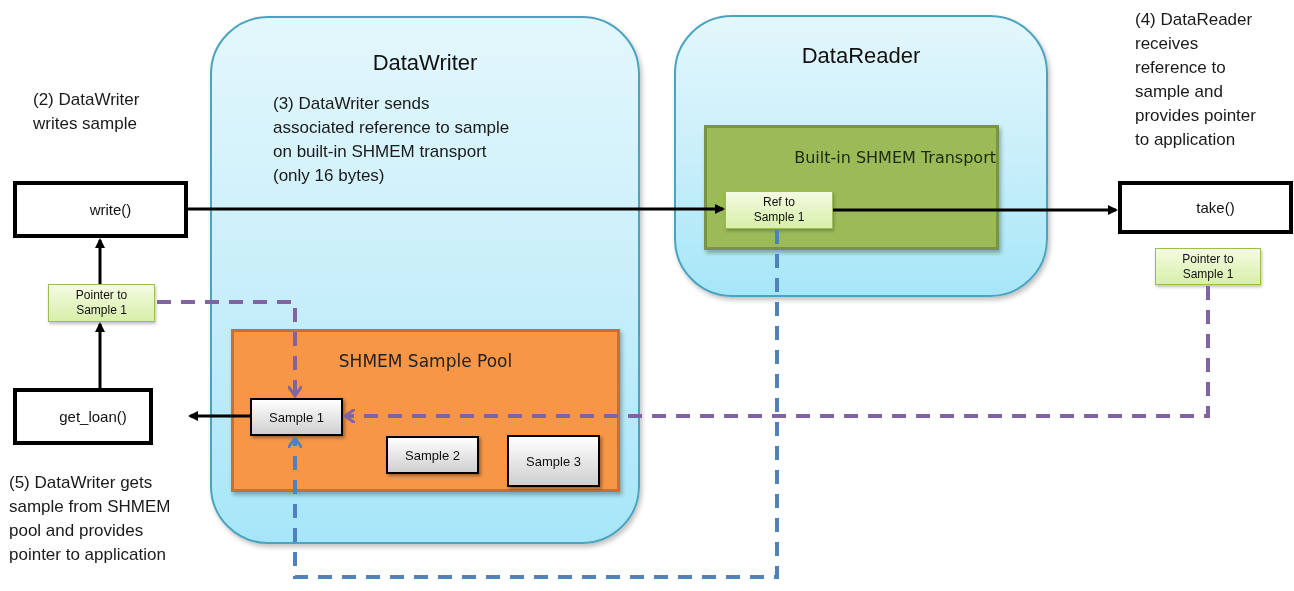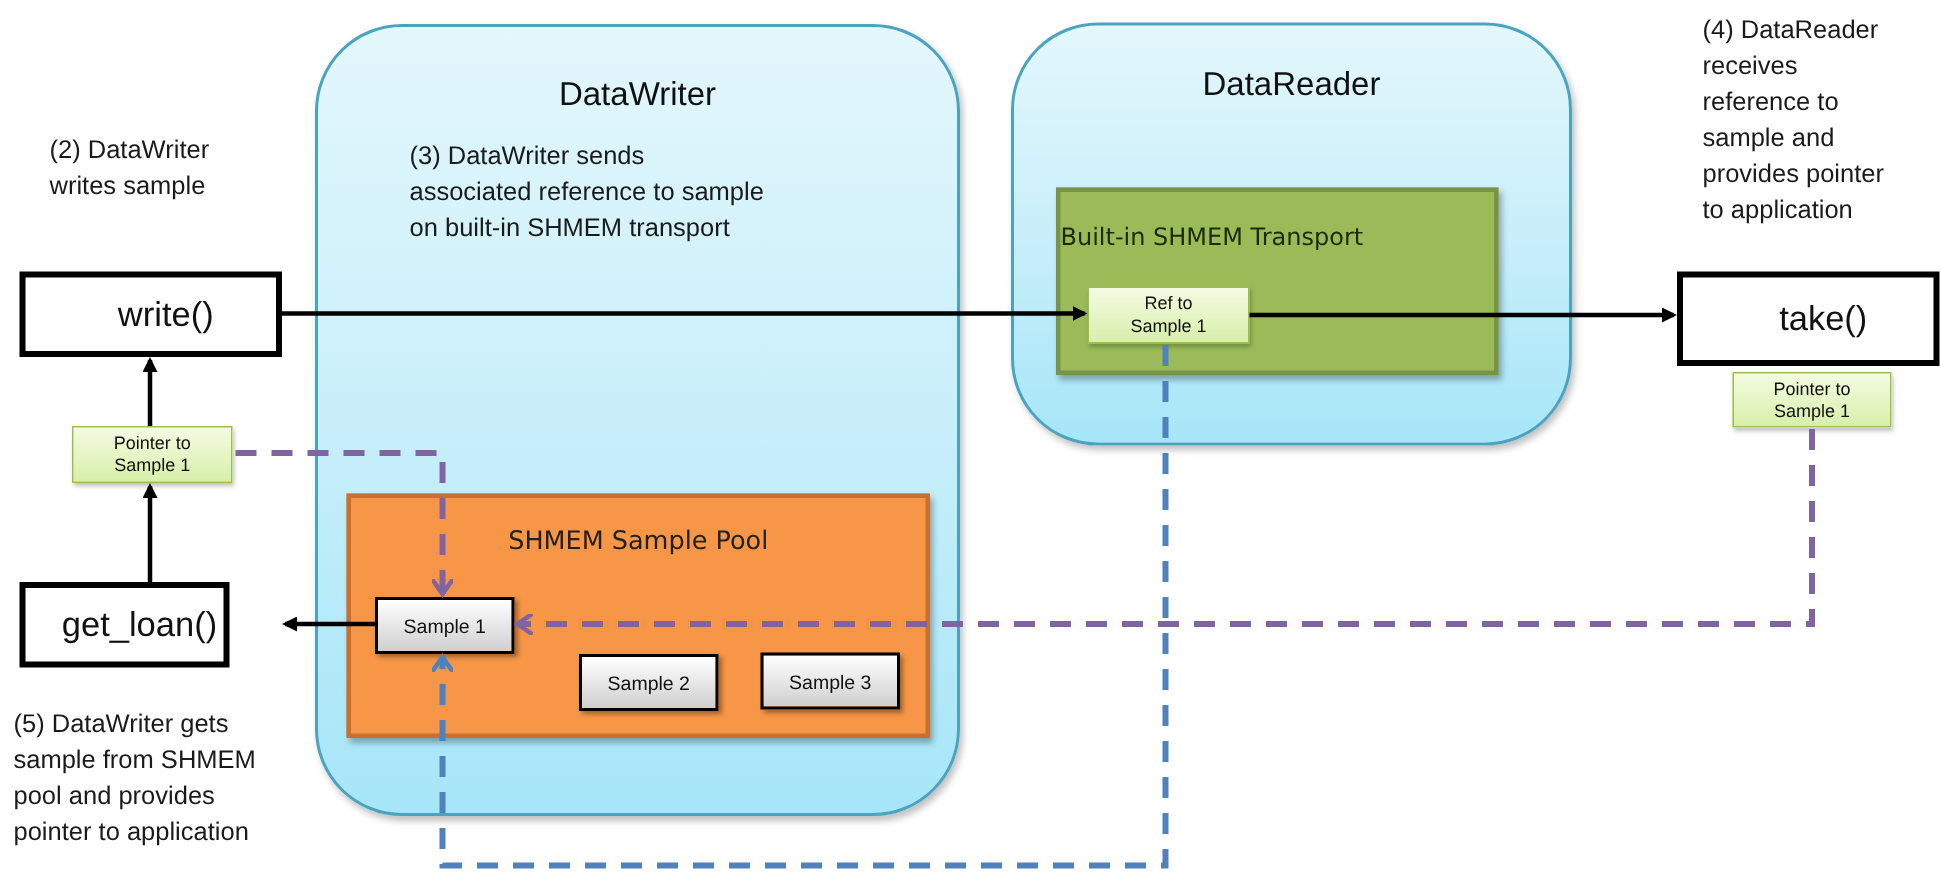--- a/index.html
+++ b/index.html
@@ -9,33 +9,33 @@
     .note { font-size: 17px; line-height: 24px; color: #1a1a1a; }
     .container {
       position: absolute; border: 2px solid #4aa3bf; border-radius: 58px;
       background: linear-gradient(to bottom, #e3f7fc 0%, #c9effa 50%, #a6e6f8 100%);
       box-shadow: 2px 3px 5px rgba(0,0,0,0.25);
       text-decoration: underline;
     }
     .container-title { position: absolute; left: 0; right: 0; text-align: center;
       font-size: 22px; color: #111; }
     .func-box { position: absolute; border: 4px solid #000; background: #fff;
-      display: flex; align-items: center; justify-content: center; font-size: 23px; box-sizing: border-box; padding-left: 20px; }
+      display: flex; align-items: center; justify-content: center; font-size: 15px; box-sizing: border-box; padding-left: 20px; }
     .green-note { position: absolute; border: 1px solid #9bbf4a;
       background: linear-gradient(to bottom, #f4fbe2, #d8efa9);
       font-size: 12px; line-height: 15px; text-align: center; box-sizing: border-box;
       display: flex; align-items: center; justify-content: center;
       box-shadow: 1px 2px 3px rgba(0,0,0,0.25); }
     .pool { position: absolute; background: #f79646; border: 3px solid #c8702f; box-sizing: border-box;
       box-shadow: 2px 3px 4px rgba(0,0,0,0.3); }
     .pool-title { position: absolute; left: 0; right: 0; text-align: center;
       font-family: "DejaVu Sans", sans-serif; font-size: 17px; color: #222; }
     .transport { position: absolute; background: #9bbb59; border: 3px solid #7a9446; box-sizing: border-box;
       box-shadow: 2px 3px 4px rgba(0,0,0,0.3); }
-    .transport-title { position: absolute; left: 0; right: 0; text-align: left;
+    .transport-title { position: absolute; left: 0; right: 0; text-align: right;
       font-family: "DejaVu Sans", sans-serif; font-size: 16px; color: #1d2a0a; }
     .sample { position: absolute; border: 2px solid #000; box-sizing: border-box;
       background: linear-gradient(to bottom, #ffffff, #cfcfcf);
       font-size: 13px; display: flex; align-items: center; justify-content: center;
       box-shadow: 2px 2px 3px rgba(0,0,0,0.35); }
     svg.overlay { position: absolute; left: 0; top: 0; pointer-events: none; }
   </style>
 </head>
 <body>
 
@@ -43,42 +43,43 @@
   <div class="container-title" style="top:32px;">DataWriter</div>
 </div>
 <div class="container" style="left:674px; top:15px; width:370px; height:278px;">
   <div class="container-title" style="top:26px;">DataReader</div>
 </div>
 
 <div class="abs note" style="left:273px; top:92px; width:320px;">
   <div>(3) DataWriter sends</div>
   <div>associated reference to sample</div>
   <div>on built-in SHMEM transport</div>
+  <div>(only 16 bytes)</div>
 </div>
 
 <div class="transport" style="left:704px; top:125px; width:295px; height:125px;">
   <div class="transport-title" style="top:20px;">Built-in SHMEM Transport</div>
 </div>
 <div class="green-note" style="left:725px; top:191px; width:108px; height:38px;">
   <div>
     <div>Ref to</div>
     <div>Sample 1</div>
   </div>
 </div>
 
 <div class="pool" style="left:231px; top:329px; width:389px; height:163px;">
   <div class="pool-title" style="top:19px;">SHMEM Sample Pool</div>
 </div>
 <div class="sample" style="left:250px; top:398px; width:93px; height:38px;">Sample 1</div>
 <div class="sample" style="left:386px; top:436px; width:93px; height:38px;">Sample 2</div>
-<div class="sample" style="left:507px; top:435px; width:93px; height:38px;">Sample 3</div>
+<div class="sample" style="left:507px; top:435px; width:93px; height:52px;">Sample 3</div>
 
 <div class="func-box" style="left:13px; top:181px; width:175px; height:57px;">write()</div>
 <div class="func-box" style="left:13px; top:388px; width:140px; height:57px;">get_loan()</div>
-<div class="func-box" style="left:1118px; top:181px; width:175px; height:63px;">take()</div>
+<div class="func-box" style="left:1118px; top:181px; width:175px; height:53px;">take()</div>
 
 <div class="green-note" style="left:48px; top:284px; width:107px; height:38px;">
   <div>
     <div>Pointer to</div>
     <div>Sample 1</div>
   </div>
 </div>
 <div class="green-note" style="left:1155px; top:248px; width:106px; height:37px;">
   <div>
     <div>Pointer to</div>

